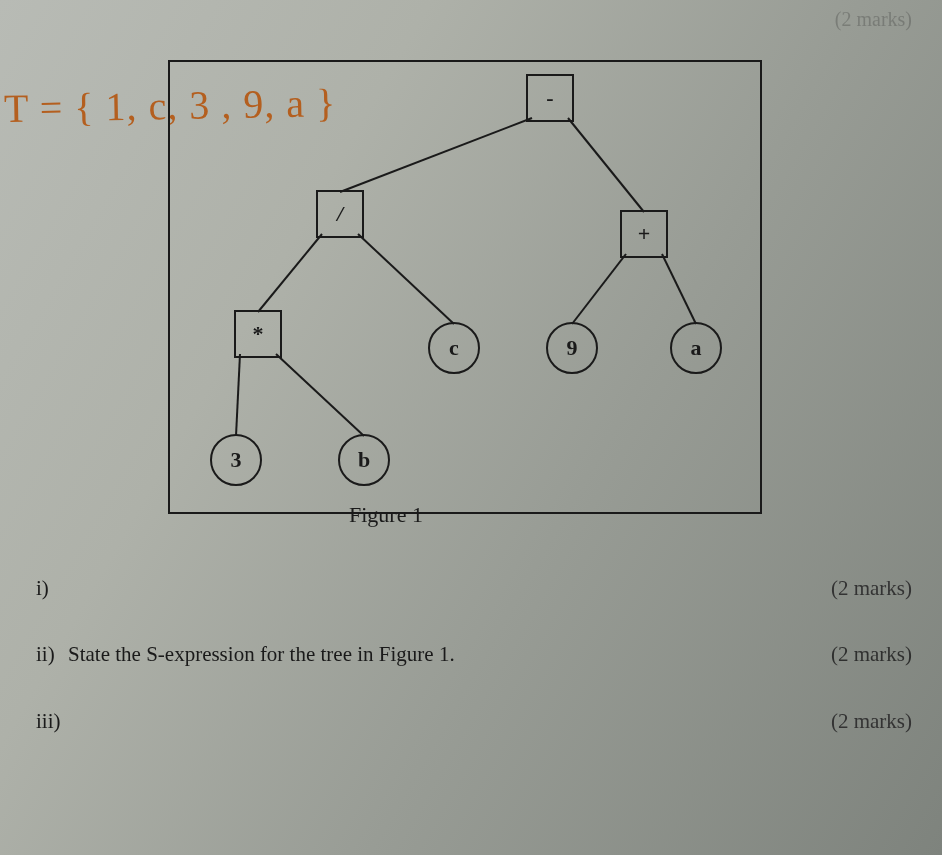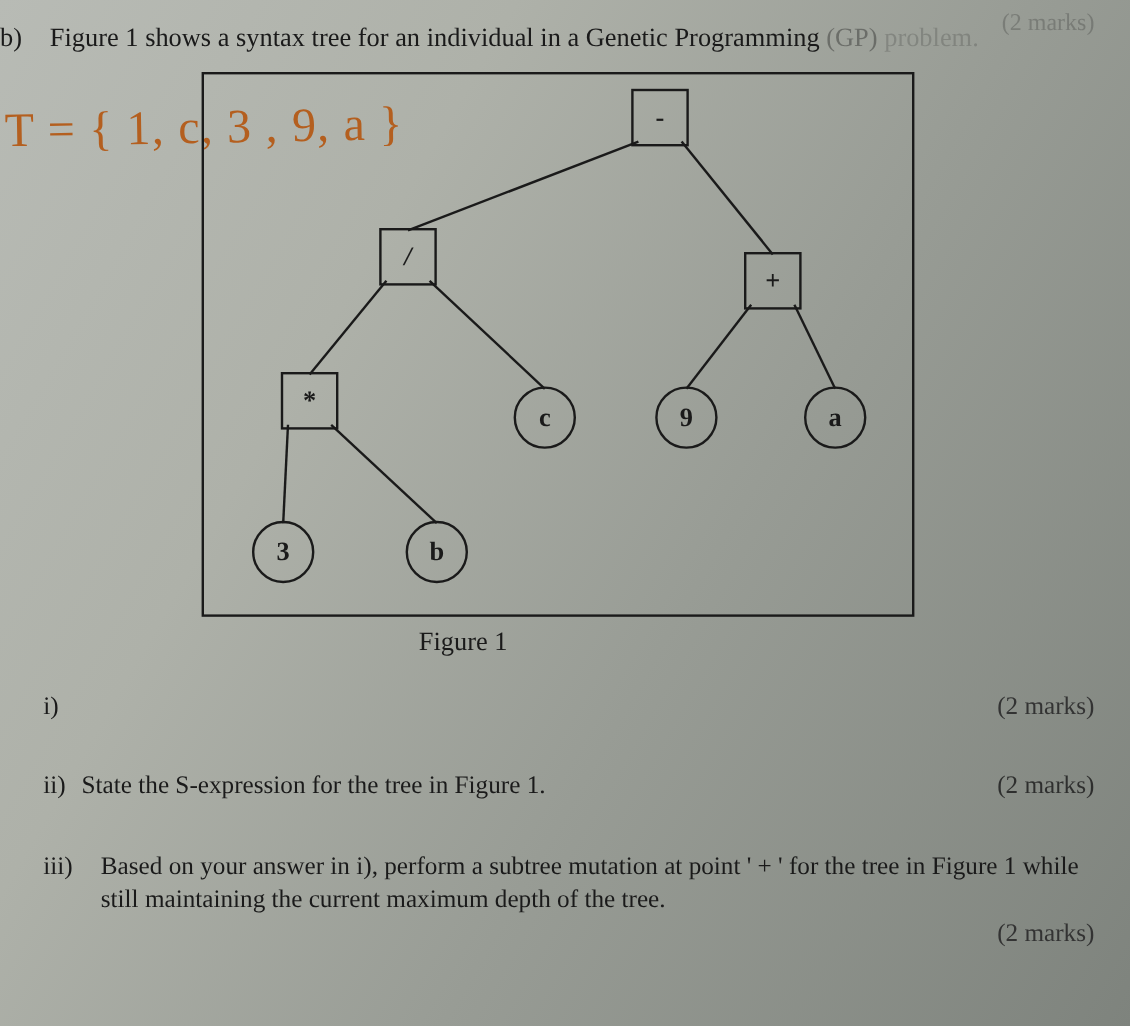--- a/index.html
+++ b/index.html
@@ -58,21 +58,21 @@
     width: 590px;
     height: 450px;
     border: 2px solid #1a1a1a;
     background: rgba(255,255,255,0);
   }
 
   .fig-caption {
     position: absolute;
     left: 0;
     width: 772px;
-    top: 522px;
+    top: 502px;
     text-align: center;
     font-size: 22px;
   }
 
   
   .node {
     position: absolute;
     display: flex;
     align-items: center;
     justify-content: center;
@@ -127,24 +127,20 @@
   }
   .dim { color: rgba(30,30,30,0.85); }
 </style>
 </head>
 <body>
 
 <div class="page">
 
   <div class="top-right-marks">(2 marks)</div>
 
-  <div class="part-label">
-    <span class="num">b)</span>
-    <span>Figure 1 shows a syntax tree for an individual in a Genetic Programming </span><span class="fade-tail">(GP) </span><span class="fade-tail2">problem.</span>
-  </div>
 
   <div class="handwriting">T = { 1, c, 3 , 9, a }</div>
 
   <div class="figure-box">
 
     <svg class="edges" viewBox="0 0 590 450">
       <g stroke="#1a1a1a" stroke-width="2" fill="none" id="edge-group">
           <line x1="362" y1="56" x2="170" y2="130"></line>
           <line x1="398" y1="56" x2="474" y2="150"></line>
           <line x1="152" y1="172" x2="88" y2="250"></line>
@@ -201,20 +197,19 @@
       <span class="qnum">ii)</span>
       <div class="qtext" style="display:flex; justify-content:space-between;margin-left:32px;">
         <span>State the S-expression for the tree in Figure 1.</span>
         <span class="dim" style="white-space:nowrap; margin-left:40px;">(2 marks)</span>
       </div>
     </div>
 
     <div class="qrow">
       <span class="qnum">iii)</span>
       <div class="qtext">
-        <span>Based on your answer in i), perform a subtree mutation at point ' + ' for the tree in Figure 1 while still maintaining the current maximum depth of the tree.</span>
         <span class="marks-inline">(2 marks)</span>
       </div>
     </div>
 
   </div>
 
 </div>
 
 </body></html>

